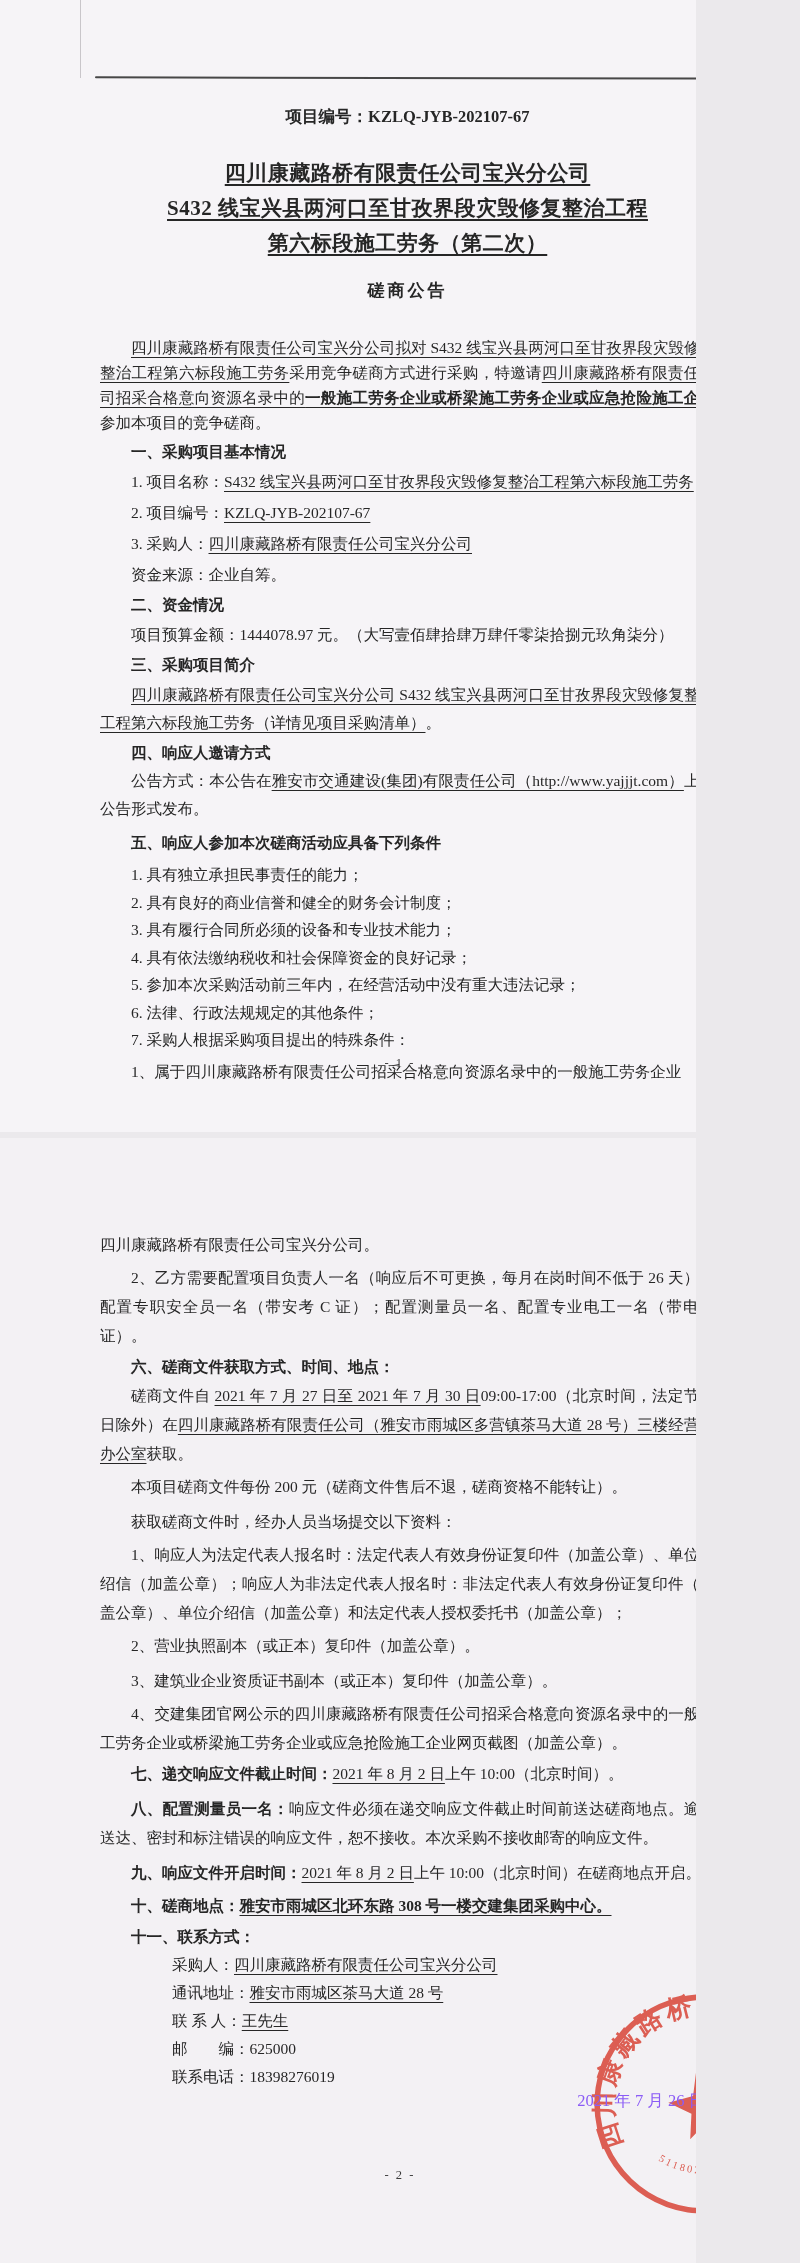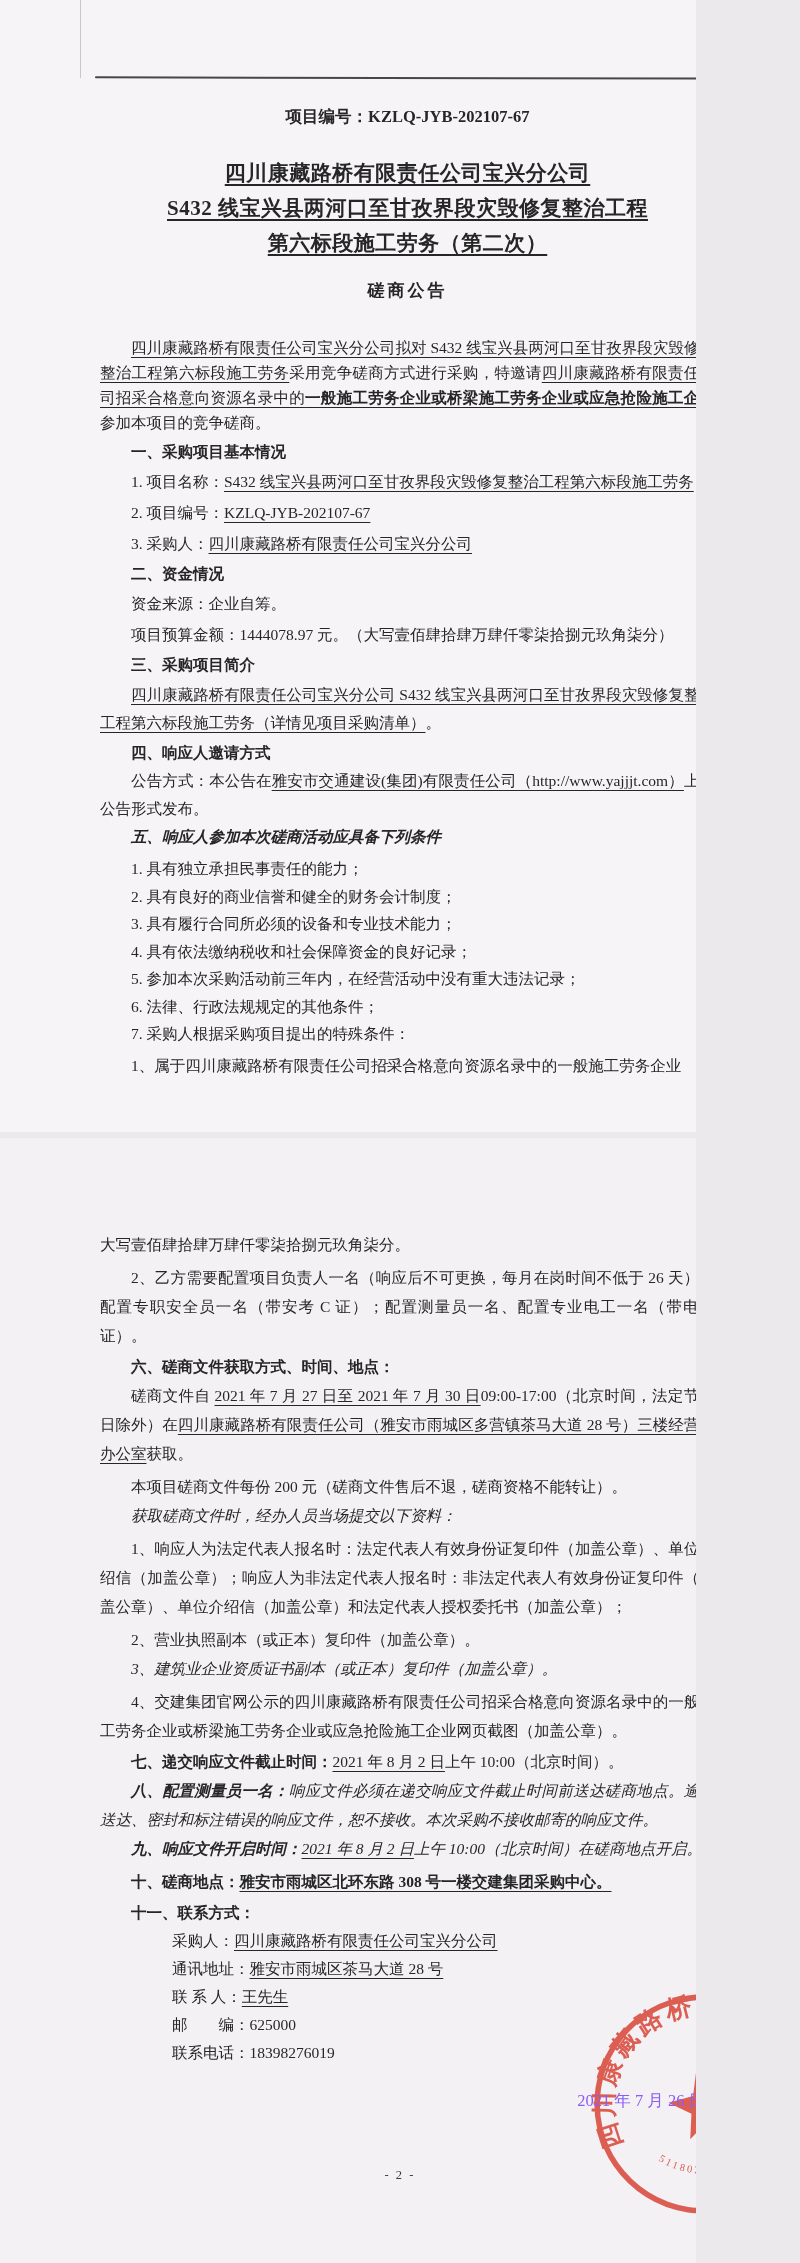--- a/index.html
+++ b/index.html
@@ -25,21 +25,21 @@
   .title{margin-top:26px;text-align:center;font-weight:bold;font-size:21px;line-height:35px;letter-spacing:.5px;}
   .title .tline span{text-decoration:underline;text-underline-offset:4px;}
   .h0{margin-top:14px;text-align:center;font-weight:bold;font-size:17px;line-height:32px;letter-spacing:3px;}
   .p{margin:0;line-height:29px;text-align:justify;}
   .ind{text-indent:31px;}
   .lh25{line-height:25px;}
   .lh27{line-height:27.5px;}
   .lh31{line-height:31px;}
   .st-b{font-weight:bold;}
   .st-u{text-decoration:underline;text-underline-offset:3.5px;}
-  .mt2{margin-top:2px;} .mt4{margin-top:4px;} .mt6{font-style:italic;} .mt14{margin-top:28px;}
+  .mt2{margin-top:2px;} .mt4{margin-top:4px;} .mt6{margin-top:6px;} .mt14{margin-top:28px;}
   .contacts{padding-left:72px;}
   .contacts .p{line-height:28px;text-align:left;}
   .pagenum{position:absolute;left:0;width:800px;text-align:center;font-size:12.5px;color:#3a3a3a;letter-spacing:2px;}
   .pg1{top:1056px;}
   .pg2{top:1030px;}
   .date-line{position:absolute;top:952px;right:95px;font-size:16.5px;color:#8b5cf6;}
   .seal{position:absolute;left:583px;top:845px;width:242px;height:242px;transform:rotate(-13deg);opacity:.88;}
 </style>
 </head>
 <body>
@@ -60,22 +60,22 @@
 
     <div class="h0"><span class="st-b">磋商公告</span></div>
 
     <p class="p ind lh25 mt14"><span class="st-u">四川康藏路桥有限责任公司宝兴分公司拟对 S432 线宝兴县两河口至甘孜界段灾毁修复整治工程第六标段施工劳务</span><span>采用竞争磋商方式进行采购，特邀请</span><span class="st-u">四川康藏路桥有限责任公司招采合格意向资源名录中的</span><span class="st-b st-u">一般施工劳务企业或桥梁施工劳务企业或应急抢险施工企业</span><span>参加本项目的竞争磋商。</span></p>
 
     <p class="p ind mt2"><span class="st-b">一、采购项目基本情况</span></p>
     <p class="p ind lh31"><span>1. 项目名称：</span><span class="st-u">S432 线宝兴县两河口至甘孜界段灾毁修复整治工程第六标段施工劳务</span></p>
     <p class="p ind lh31"><span>2. 项目编号：</span><span class="st-u">KZLQ-JYB-202107-67</span></p>
     <p class="p ind lh31"><span>3. 采购人：</span><span class="st-u">四川康藏路桥有限责任公司宝兴分公司</span></p>
 
+    <p class="p ind lh31"><span>资金来源：企业自筹。</span></p>
     <p class="p ind"><span class="st-b">二、资金情况</span></p>
-    <p class="p ind lh31"><span>资金来源：企业自筹。</span></p>
     <p class="p ind lh31"><span>项目预算金额：1444078.97 元。（大写壹佰肆拾肆万肆仟零柒拾捌元玖角柒分）</span></p>
 
     <p class="p ind"><span class="st-b">三、采购项目简介</span></p>
     <p class="p ind lh27 mt2"><span class="st-u">四川康藏路桥有限责任公司宝兴分公司 S432 线宝兴县两河口至甘孜界段灾毁修复整治工程第六标段施工劳务（详情见项目采购清单）</span><span>。</span></p>
 
     <p class="p ind mt2"><span class="st-b">四、响应人邀请方式</span></p>
     <p class="p ind lh27"><span>公告方式：本公告在</span><span class="st-u">雅安市交通建设(集团)有限责任公司（http://www.yajjjt.com）</span><span>上以公告形式发布。</span></p>
 
     <p class="p ind mt6"><span class="st-b">五、响应人参加本次磋商活动应具备下列条件</span></p>
     <p class="p ind lh27 mt4"><span>1. 具有独立承担民事责任的能力；</span></p>
@@ -85,21 +85,21 @@
     <p class="p ind lh27"><span>5. 参加本次采购活动前三年内，在经营活动中没有重大违法记录；</span></p>
     <p class="p ind lh27"><span>6. 法律、行政法规规定的其他条件；</span></p>
     <p class="p ind lh27"><span>7. 采购人根据采购项目提出的特殊条件：</span></p>
     <p class="p ind lh27 mt4"><span>1、属于四川康藏路桥有限责任公司招采合格意向资源名录中的一般施工劳务企业</span></p>
 
     <div class="pagenum pg1">- 1 -</div>
   </div>
 
   <div class="page page2">
 
-    <p class="p"><span>大写壹佰肆拾肆万肆仟零柒拾捌元玖角柒分。</span></p>
+    <p class="p"><span>四川康藏路桥有限责任公司宝兴分公司。</span></p>
     <p class="p ind mt4"><span>2、乙方需要配置项目负责人一名（响应后不可更换，每月在岗时间不低于 26 天）；配置专职安全员一名（带安考 C 证）；配置测量员一名、配置专业电工一名（带电工证）。</span></p>
 
     <p class="p ind mt2"><span class="st-b">六、磋商文件获取方式、时间、地点：</span></p>
     <p class="p ind"><span>磋商文件自 </span><span class="st-u">2021 年 7 月 27 日至 2021 年 7 月 30 日</span><span>09:00-17:00（北京时间，法定节假日除外）在</span><span class="st-u">四川康藏路桥有限责任公司（雅安市雨城区多营镇茶马大道 28 号）三楼经营部办公室</span><span>获取。</span></p>
     <p class="p ind mt4"><span>本项目磋商文件每份 200 元（磋商文件售后不退，磋商资格不能转让）。</span></p>
     <p class="p ind mt6"><span>获取磋商文件时，经办人员当场提交以下资料：</span></p>
     <p class="p ind mt4"><span>1、响应人为法定代表人报名时：法定代表人有效身份证复印件（加盖公章）、单位介绍信（加盖公章）；响应人为非法定代表人报名时：非法定代表人有效身份证复印件（加盖公章）、单位介绍信（加盖公章）和法定代表人授权委托书（加盖公章）；</span></p>
     <p class="p ind mt4"><span>2、营业执照副本（或正本）复印件（加盖公章）。</span></p>
     <p class="p ind mt6"><span>3、建筑业企业资质证书副本（或正本）复印件（加盖公章）。</span></p>
     <p class="p ind mt4"><span>4、交建集团官网公示的四川康藏路桥有限责任公司招采合格意向资源名录中的一般施工劳务企业或桥梁施工劳务企业或应急抢险施工企业网页截图（加盖公章）。</span></p>

